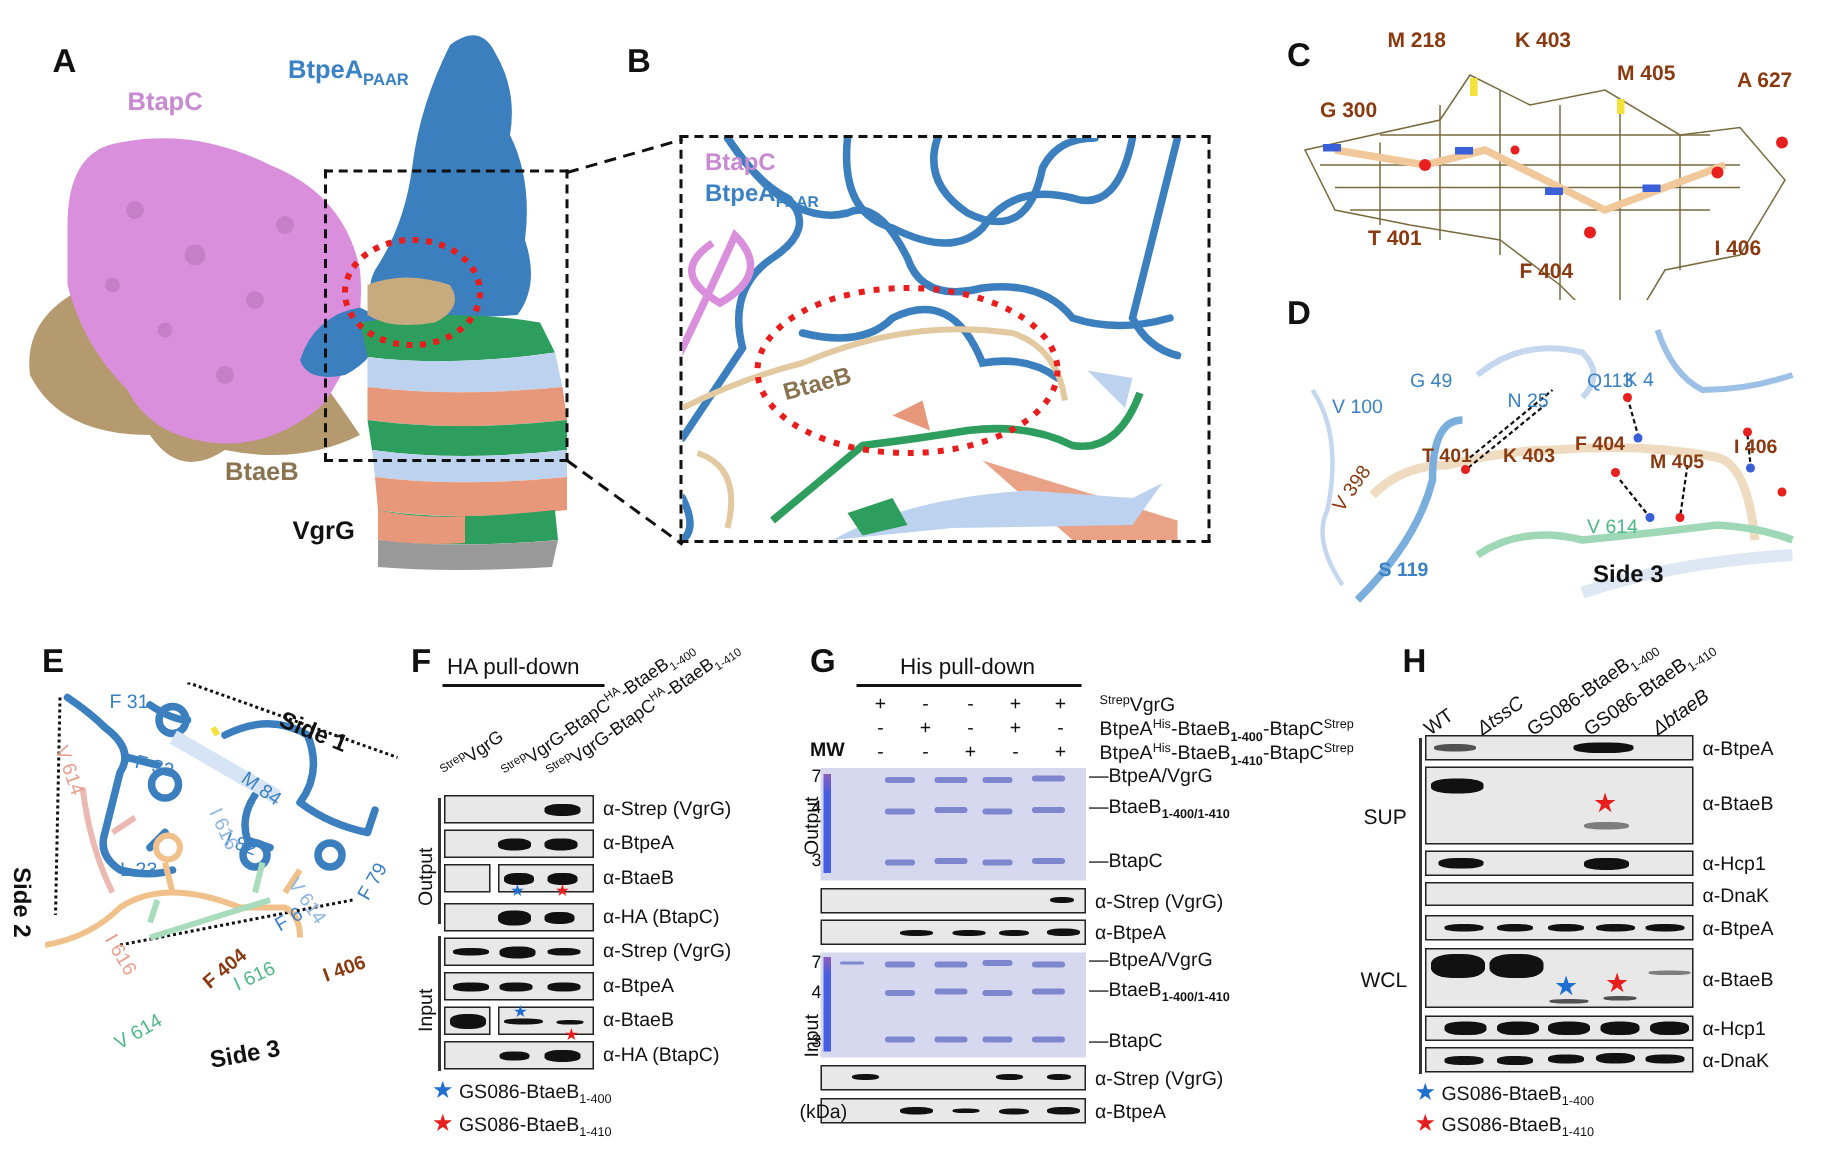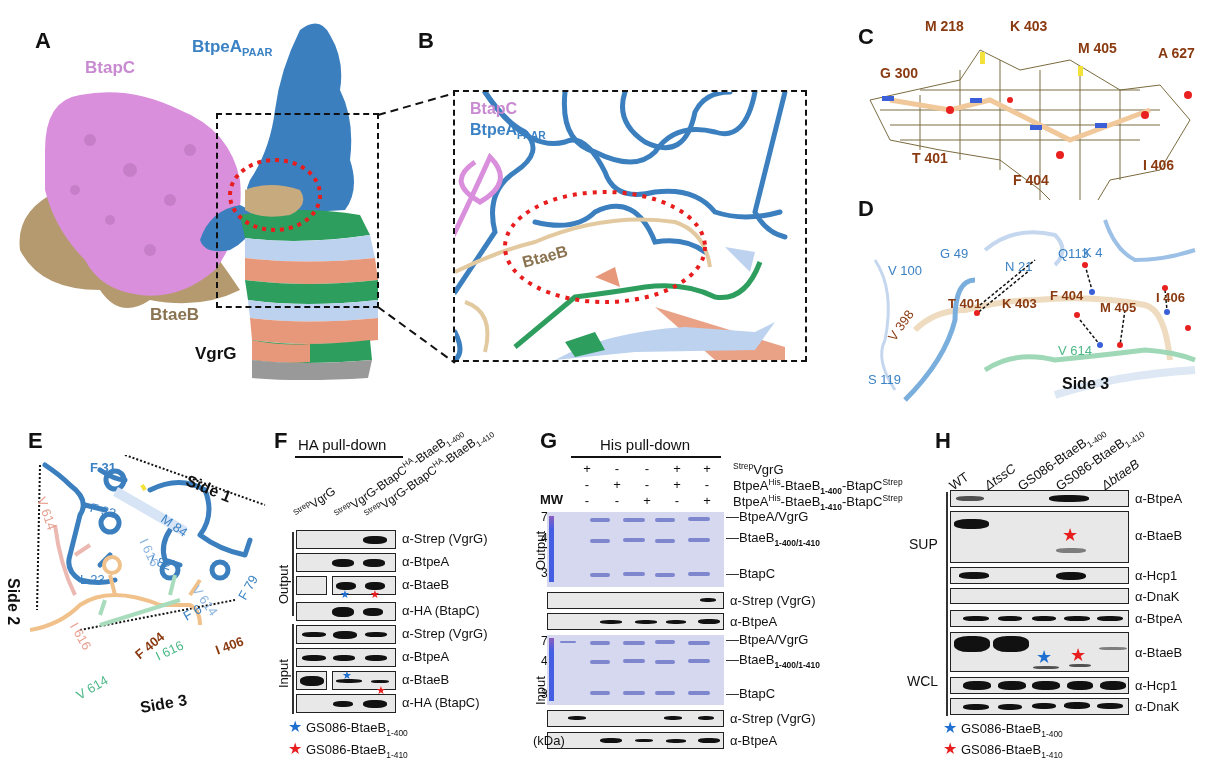--- a/index.html
+++ b/index.html
@@ -166,25 +166,25 @@
       <circle cx="222" cy="105" r="3"></circle>
       <circle cx="333" cy="118" r="3"></circle>
     </g>
   <g fill="#3a5fd8">
       <circle cx="237" cy="82" r="3"></circle>
       <circle cx="245" cy="135" r="3"></circle>
       <circle cx="312" cy="102" r="3"></circle>
     </g>
 </svg>
 <div class="lbl blue" style="left:940px;top:246px;">G 49</div>
-<div class="lbl blue" style="left:1005px;top:259px;">N 21</div>
+<div class="lbl blue" style="left:1005px;top:259px;">N 25</div>
 <div class="lbl blue" style="left:1058px;top:246px;">Q113</div>
 <div class="lbl blue" style="left:1083px;top:245px;">K 4</div>
 <div class="lbl blue" style="left:888px;top:263px;">V 100</div>
-<div class="lbl blue" style="left:868px;top:372px;">S 119</div>
+<div class="lbl blue" style="left:919px;top:372px;font-weight:bold;">S 119</div>
 <div class="lbl bold brown" style="left:948px;top:296px;">T 401</div>
 <div class="lbl bold brown" style="left:1002px;top:296px;">K 403</div>
 <div class="lbl bold brown" style="left:1050px;top:288px;">F 404</div>
 <div class="lbl bold brown" style="left:1100px;top:300px;">M 405</div>
 <div class="lbl bold brown" style="left:1156px;top:290px;">I 406</div>
 <div class="lbl brown" style="left:885px;top:335px;transform:rotate(-55deg);transform-origin:left top;">V 398</div>
 <div class="lbl green" style="left:1058px;top:343px;">V 614</div>
 <div class="lbl bold" style="left:1062px;top:375px;font-size:16px;">Side 3</div>
 
 <div class="plabel" style="left:28px;top:428px;">E</div>
@@ -217,21 +217,21 @@
       <path d="M85 140 L80 120"></path>
       <circle cx="82" cy="110" r="8"></circle>
       <path d="M160 140 L170 125"></path>
     </g>
   <g fill="none" stroke="#a8dcbc" stroke-width="4">
       <path d="M70 170 L150 145"></path>
       <path d="M70 160 L75 145"></path>
       <path d="M140 140 L145 120"></path>
     </g>
 </svg>
-<div class="lbl blue" style="left:90px;top:460px;font-weight:bold;">F 31</div>
+<div class="lbl blue" style="left:73px;top:460px;">F 31</div>
 <div class="lbl blue" style="left:90px;top:503px;transform:rotate(15deg);">F 32</div>
 <div class="lbl blue" style="left:160px;top:518px;transform:rotate(35deg);">M 84</div>
 <div class="lbl blue" style="left:150px;top:555px;transform:rotate(20deg);">I 82</div>
 <div class="lbl blue" style="left:80px;top:572px;">L 23</div>
 <div class="lbl blue" style="left:183px;top:605px;transform:rotate(-30deg);">F 6</div>
 <div class="lbl blue" style="left:235px;top:580px;transform:rotate(-60deg);">F 79</div>
 <div class="lbl ltblue" style="left:135px;top:545px;transform:rotate(65deg);">I 616</div>
 <div class="lbl ltblue" style="left:188px;top:593px;transform:rotate(55deg);">V 614</div>
 <div class="lbl salmon" style="left:48px;top:495px;transform:rotate(70deg);transform-origin:left top;">V 614</div>
 <div class="lbl salmon" style="left:80px;top:620px;transform:rotate(60deg);transform-origin:left top;">I 616</div>
@@ -416,21 +416,21 @@
 <div class="plabel" style="left:935px;top:428px;">H</div>
 <div class="rot" style="left:955px;top:478px;font-size:13px;">WT</div>
 <div class="rot" style="left:990px;top:478px;font-size:13px;"><i>ΔtssC</i></div>
 <div class="rot" style="left:1025px;top:478px;font-size:13px;"><span>GS086-BtaeB</span><sub>1-400</sub></div>
 <div class="rot" style="left:1063px;top:478px;font-size:13px;"><span>GS086-BtaeB</span><sub>1-410</sub></div>
 <div class="rot" style="left:1107px;top:478px;font-size:13px;"><i>ΔbtaeB</i></div>
 
 <div class="vline" style="left:946px;top:492px;height:120px;"></div>
 <div class="lbl" style="left:909px;top:536px;font-size:14px;">SUP</div>
 <div class="vline" style="left:946px;top:611px;height:105px;"></div>
-<div class="lbl" style="left:907px;top:673px;font-size:14px;">WCL</div>
+<div class="lbl" style="left:907px;top:645px;font-size:14px;">WCL</div>
 
 <div class="blot" style="left:950px;top:490px;width:179px;height:17px;">
     <div class="band" style="left:5px;top:5px;width:28px;height:5px;opacity:.7;"></div>
     <div class="band" style="left:98px;top:4px;width:40px;height:7px;"></div>
   </div>
 <div class="lbl" style="left:1135px;top:491px;">α-BtpeA</div>
 <div class="blot" style="left:950px;top:511px;width:179px;height:52px;">
     <div class="band" style="left:3px;top:7px;width:35px;height:10px;"></div>
     <div class="band" style="left:105px;top:36px;width:30px;height:5px;opacity:.5;"></div>
   </div>

